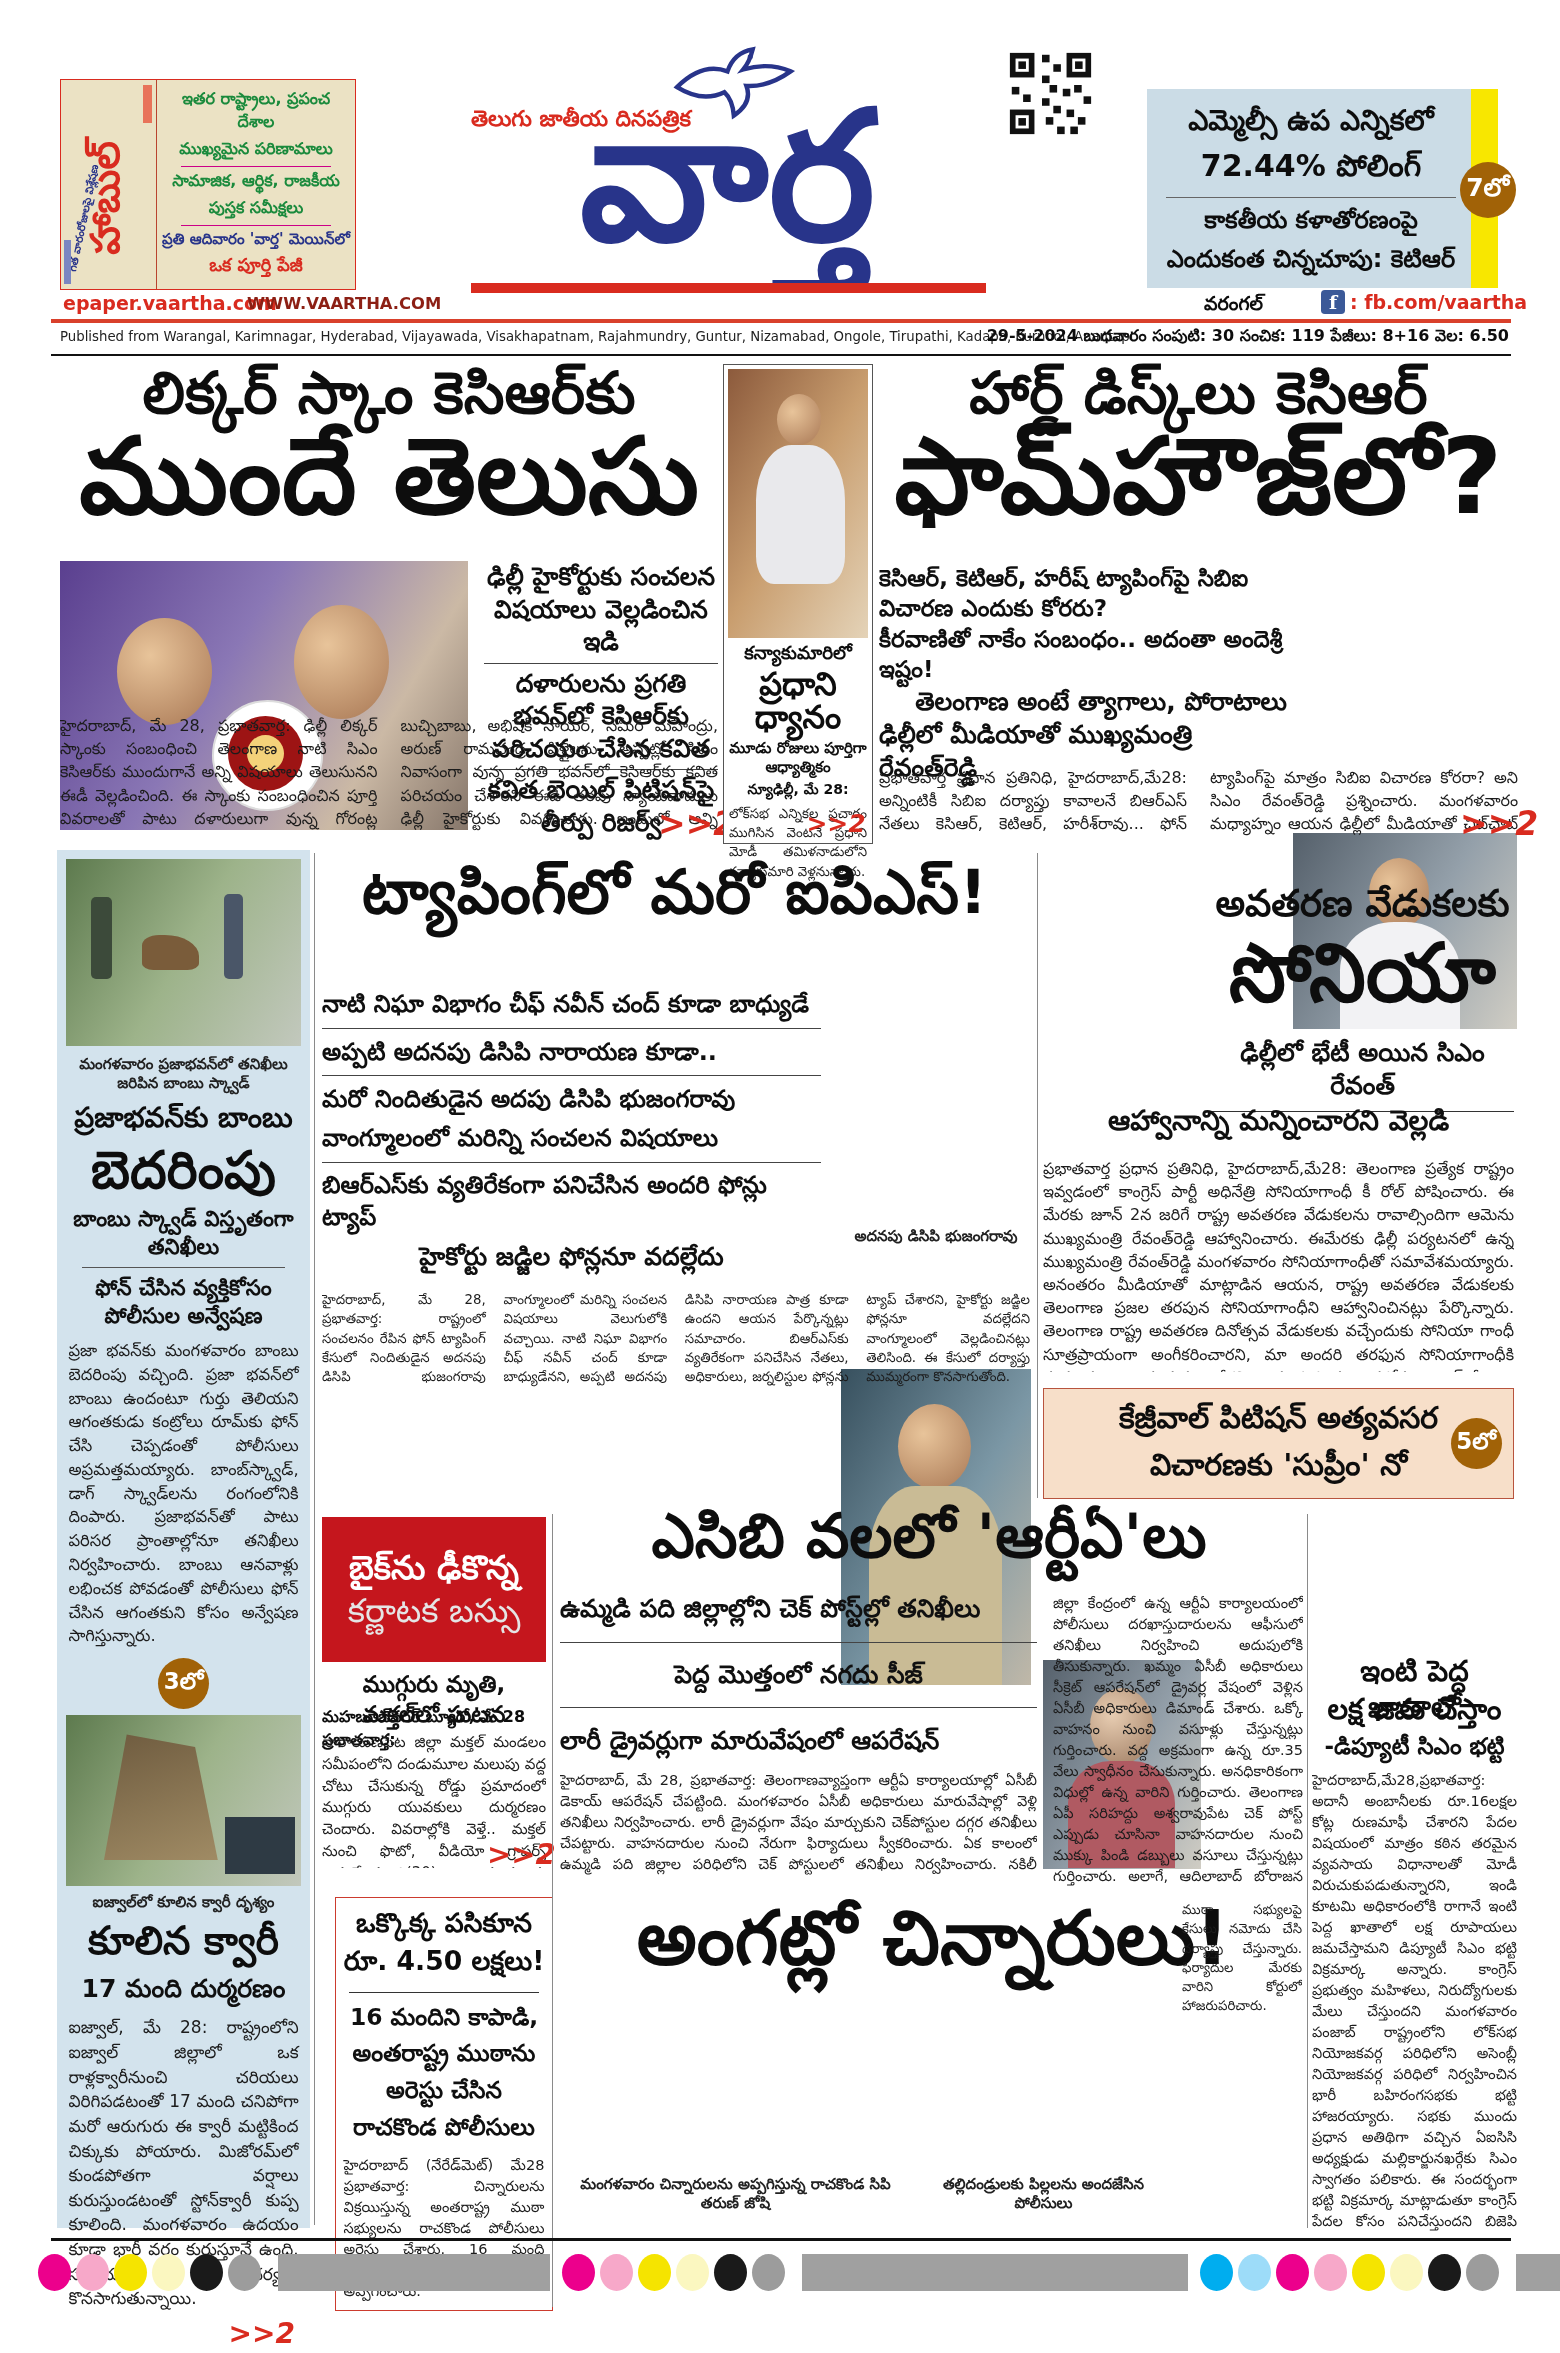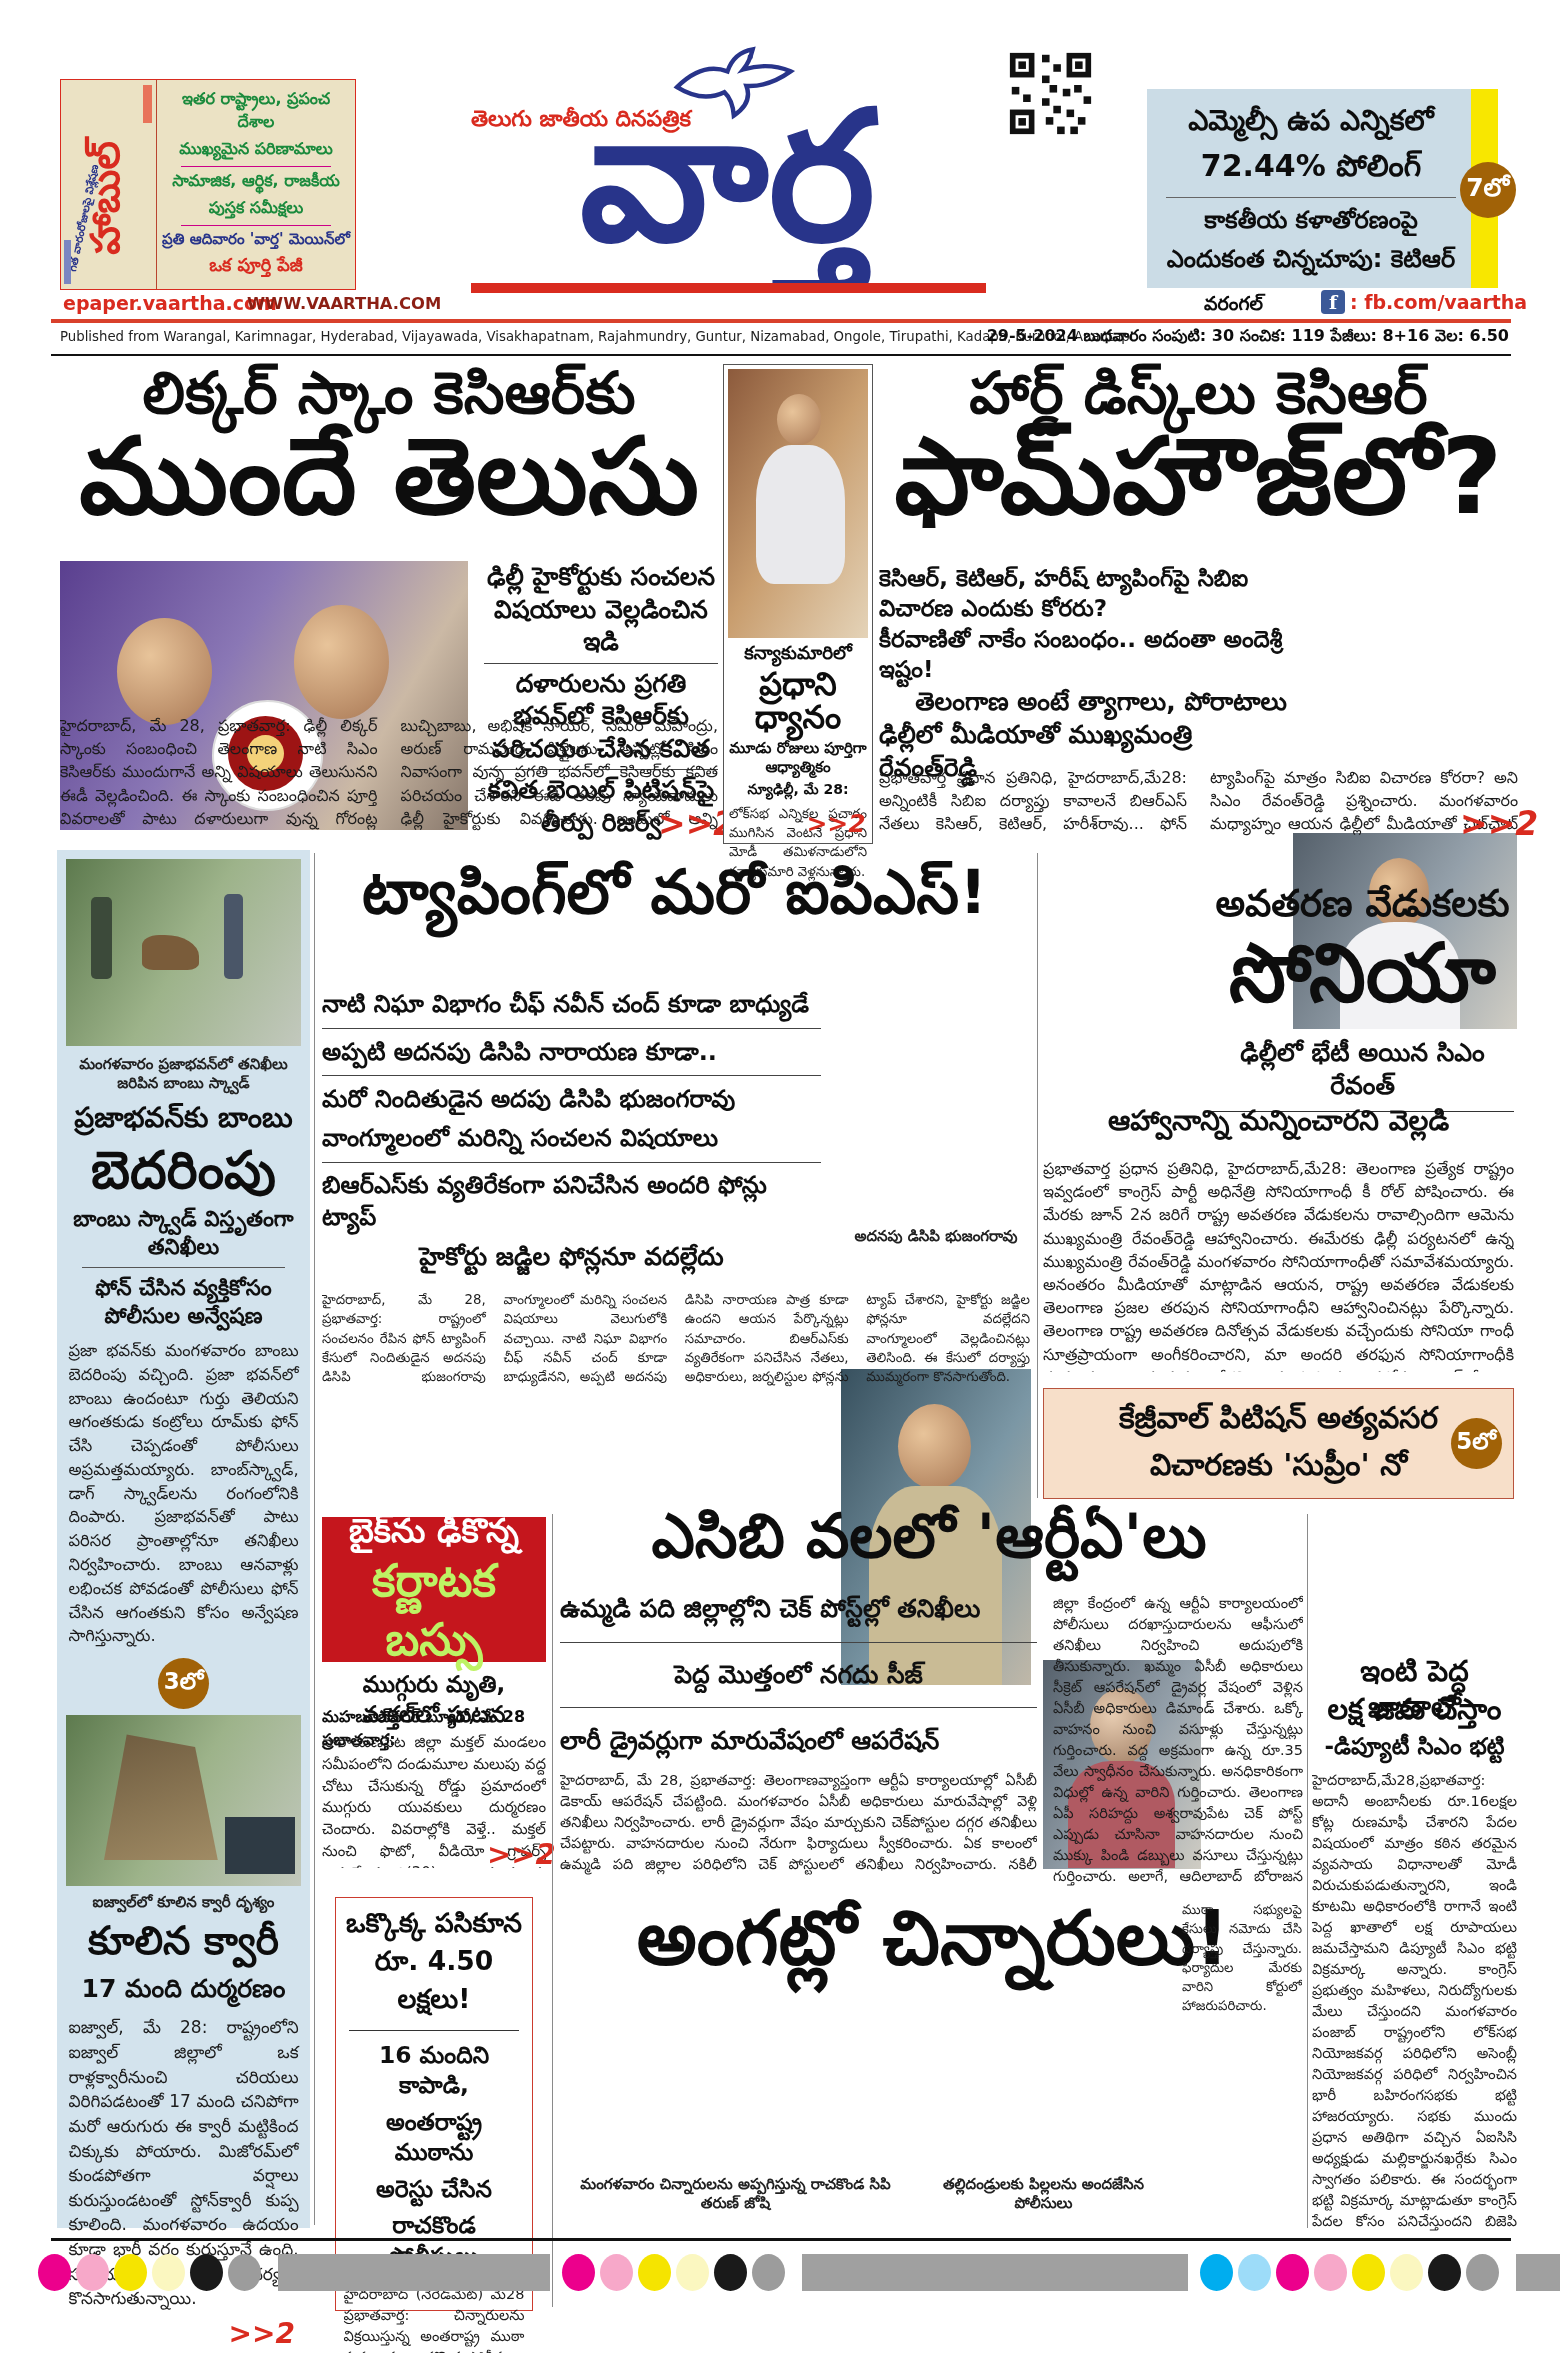--- a/index.html
+++ b/index.html
@@ -230,21 +230,21 @@
   <div class="abs body-txt" style="left:1043px;top:1157px;width:471px;height:215px;font-size:16px;overflow:hidden;">ప్రభాతవార్త ప్రధాన ప్రతినిధి, హైదరాబాద్,మే28: తెలంగాణ ప్రత్యేక రాష్ట్రం ఇవ్వడంలో కాంగ్రెస్ పార్టీ అధినేత్రి సోనియాగాంధీ కీ రోల్ పోషించారు. ఈ మేరకు జూన్ 2న జరిగే రాష్ట్ర అవతరణ వేడుకలను రావాల్సిందిగా ఆమెను ముఖ్యమంత్రి రేవంత్‌రెడ్డి ఆహ్వానించారు. ఈమేరకు ఢిల్లీ పర్యటనలో ఉన్న ముఖ్యమంత్రి రేవంత్‌రెడ్డి మంగళవారం సోనియాగాంధీతో సమావేశమయ్యారు. అనంతరం మీడియాతో మాట్లాడిన ఆయన, రాష్ట్ర అవతరణ వేడుకలకు తెలంగాణ ప్రజల తరపున సోనియాగాంధీని ఆహ్వానించినట్లు పేర్కొన్నారు. తెలంగాణ రాష్ట్ర అవతరణ దినోత్సవ వేడుకలకు వచ్చేందుకు సోనియా గాంధీ సూత్రప్రాయంగా అంగీకరించారని, మా అందరి తరఫున సోనియాగాంధీకి కృతజ్ఞతలు తెలుపుతున్నట్లు పేర్కొన్నారు. సోనియా రాక కోసం కాంగ్రెస్ శ్రేణులు ఉత్సాహంగా ఎదురు చూస్తున్నారని</div>
 
   <div class="abs" style="left:1043px;top:1388px;width:471px;height:111px;background:#F7DFC9;border:1.9px solid #b8543e;box-sizing:border-box;">
     <div class="ctr hl" style="font-size:30px;margin-top:11.4px;">కేజ్రీవాల్ పిటిషన్ అత్యవసర</div>
     <div class="ctr hl" style="font-size:30px;margin-top:5px;">విచారణకు 'సుప్రీం' నో</div>
     <div class="badge abs" style="right:11.4px;top:29px;width:51px;height:51px;font-size:23px;">5లో</div>
   </div>
 
   <div class="abs" style="left:322px;top:1517px;width:224px;height:145px;background:#C5161D;display:flex;flex-direction:column;justify-content:center;">
     <div class="ctr" style="font-size:33px;font-weight:bold;color:#fff;line-height:1.3;">బైక్‌ను ఢీకొన్న</div>
-    <div class="ctr" style="font-size:45px;font-weight:bold;color:#bef264;line-height:1.3;">కర్ణాటక బస్సు</div>
+    <div class="ctr" style="font-size:33px;font-weight:normal;color:#e5e5e5;line-height:1.3;">కర్ణాటక బస్సు</div>
   </div>
   <div class="abs ctr subhead" style="left:322px;top:1670px;width:224px;font-size:23px;">ముగ్గురు మృతి, మక్తల్‌లో ఘటన</div>
   <div class="abs hl" style="left:322px;top:1707px;width:224px;font-size:16px;">మహబూబ్‌నగర్ బ్యూరో, మే 28 ప్రభాతవార్త:</div>
   <div class="abs body-txt" style="left:322px;top:1732px;width:224px;height:136px;font-size:15px;overflow:hidden;">నారాయణపేట జిల్లా మక్తల్ మండలం సమీపంలోని దండుమూల మలుపు వద్ద చోటు చేసుకున్న రోడ్డు ప్రమాదంలో ముగ్గురు యువకులు దుర్మరణం చెందారు. వివరాల్లోకి వెళ్తే.. మక్తల్ నుంచి ఫొటో, వీడియో గ్రాఫర్స్ రాఘవేంద్రచారి(30), మున్నూరు వెంకటేష్(25) మరో యువకుడితో కలిసి ధన్వాడ మండలం పూసల్‌పాడ్ గ్రామంలో మరో వీడియో వీడియో గ్రాఫర్ రవి తల్లి అంత్యక్రియలకు మోటార్ సైకిల్‌పై బయలుదేరారు.</div>
   <div class="abs jump" style="left:487px;top:1837px;font-size:29px;">&gt;&gt;2</div>
 
   <div class="abs ctr hl" style="left:556px;top:1505px;width:746px;font-size:61px;line-height:1.0;">ఎసిబి వలలో 'ఆర్టీఏ'లు</div>
   <div class="abs" style="left:560px;top:1593px;width:477px;height:164px;display:flex;flex-direction:column;justify-content:space-between;">
     <div class="subhead" style="font-size:25px;">ఉమ్మడి పది జిల్లాల్లోని చెక్ పోస్ట్‌ల్లో తనిఖీలు</div>
     <div class="divline"></div>
@@ -253,21 +253,21 @@
     <div class="subhead" style="font-size:25px;">లారీ డ్రైవర్లుగా మారువేషంలో ఆపరేషన్</div>
   </div>
   <div class="abs body-txt" style="left:560px;top:1770px;width:477px;height:117px;font-size:14.5px;column-count:1;overflow:hidden;">హైదరాబాద్, మే 28, ప్రభాతవార్త: తెలంగాణవ్యాప్తంగా ఆర్టీఏ కార్యాలయాల్లో ఏసీబీ డెకాయ్ ఆపరేషన్ చేపట్టింది. మంగళవారం ఏసీబీ అధికారులు మారువేషాల్లో వెళ్లి తనిఖీలు నిర్వహించారు. లారీ డ్రైవర్లుగా వేషం మార్చుకుని చెక్‌పోస్టుల దగ్గర తనిఖీలు చేపట్టారు. వాహనదారుల నుంచి నేరుగా ఫిర్యాదులు స్వీకరించారు. ఏక కాలంలో ఉమ్మడి పది జిల్లాల పరిధిలోని చెక్ పోస్టులలో తనిఖీలు నిర్వహించారు. నకిలీ ఇన్సూరెన్స్‌లు, ప్రైవేట్ వ్యక్తుల వసూళ్లపై ఫిర్యాదులు అందుతున్న క్రమంలో ఏసీబీ డీఎస్పీ ప్రత్యేక బృందాల ఆధ్వర్యంలో తనిఖీలు చేపట్టారు. హైదరాబాద్‌లోని మలక్‌పేట, పాతబస్తీ బండ్లగూడ, టోలీచౌకి, నాగోల్, అత్తాపూర్, సిద్దిపేట, నల్గొండ</div>
   <div class="abs body-txt" style="left:1053px;top:1593px;width:250px;height:294px;font-size:14.5px;overflow:hidden;">జిల్లా కేంద్రంలో ఉన్న ఆర్టీఏ కార్యాలయంలో పోలీసులు దరఖాస్తుదారులను ఆఫీసులో తనిఖీలు నిర్వహించి అదుపులోకి తీసుకున్నారు. ఖమ్మం ఏసీబీ అధికారులు సీక్రెట్ ఆపరేషన్‌లో డ్రైవర్ల వేషంలో వెళ్లిన ఏసీబీ అధికారులు డిమాండ్ చేశారు. ఒక్కో వాహనం నుంచి వసూళ్లు చేస్తున్నట్లు గుర్తించారు. వద్ద అక్రమంగా ఉన్న రూ.35 వేలు స్వాధీనం చేసుకున్నారు. అనధికారికంగా విధుల్లో ఉన్న వారిని గుర్తించారు. తెలంగాణ ఏపీ సరిహద్దు అశ్వరావుపేట చెక్ పోస్ట్ ఎప్పుడు చూసినా వాహనదారుల నుంచి ముక్కు పిండి డబ్బులు వసూలు చేస్తున్నట్లు గుర్తించారు. అలాగే, ఆదిలాబాద్ బోరాజన చెక్ పోస్ట్ దగ్గర</div>
 
   <div class="abs ctr hl" style="left:1312px;top:1653px;width:205px;font-size:29px;line-height:1.25;">ఇంటి పెద్ద ఖాతాలో</div>
   <div class="abs ctr hl" style="left:1312px;top:1691px;width:205px;font-size:29px;line-height:1.25;">లక్ష జమ చేస్తాం</div>
   <div class="abs ctr subhead" style="left:1312px;top:1732px;width:205px;font-size:23px;">-డిప్యూటీ సిఎం భట్టి</div>
   <div class="abs body-txt" style="left:1312px;top:1770px;width:205px;height:462px;font-size:14.5px;overflow:hidden;">హైదరాబాద్,మే28,ప్రభాతవార్త: అదానీ అంబానీలకు రూ.16లక్షల కోట్ల రుణమాఫీ చేశారని పేదల విషయంలో మాత్రం కఠిన తరమైన వ్యవసాయ విధానాలతో మోడీ విరుచుకుపడుతున్నారని, ఇండి కూటమి అధికారంలోకి రాగానే ఇంటి పెద్ద ఖాతాలో లక్ష రూపాయలు జమచేస్తామని డిప్యూటీ సిఎం భట్టి విక్రమార్క అన్నారు. కాంగ్రెస్ ప్రభుత్వం మహిళలు, నిరుద్యోగులకు మేలు చేస్తుందని మంగళవారం పంజాబ్ రాష్ట్రంలోని లోక్‌సభ నియోజకవర్గ పరిధిలోని అసెంబ్లీ నియోజకవర్గ పరిధిలో నిర్వహించిన భారీ బహిరంగసభకు భట్టి హాజరయ్యారు. సభకు ముందు ప్రధాన అతిథిగా వచ్చిన ఏఐసిసి అధ్యక్షుడు మల్లికార్జునఖర్గేకు సిఎం స్వాగతం పలికారు. ఈ సందర్భంగా భట్టి విక్రమార్క మాట్లాడుతూ కాంగ్రెస్ పేదల కోసం పనిచేస్తుందని బిజెపి కొంతమంది కార్పొరేట్ శక్తుల ప్రయోజనాల కోసం పనిచేస్తుందని విమర్శించారు. కాంగ్రెస్ పేదల కోసం ఆలోచిస్తుంది. బిజెపి ఇప్పటికి ఒక్క రూపాయి పేదలకు ఇవ్వలేదని ఆయన ఆరోపించారు. అదానీ అంబానీలకు 16లక్షల కోట్ల రూపాయల రుణమాఫీ చేశారని ఆయన తెలిపారు.</div>
 
-  <div class="abs" style="left:335px;top:1897px;width:198px;height:414px;border:1.3px solid #cc3b2e;box-sizing:border-box;padding:8.9px 7.6px;">
+  <div class="abs" style="left:335px;top:1897px;width:218px;height:414px;border:1.3px solid #cc3b2e;box-sizing:border-box;padding:8.9px 7.6px;">
     <div class="ctr hl" style="font-size:26.6px;">ఒక్కొక్క పసికూన</div>
     <div class="ctr hl" style="font-size:26.6px;">రూ. 4.50 లక్షలు!</div>
     <div style="border-bottom:1.9px solid #333;margin:8.9px 5px;"></div>
     <div class="ctr subhead" style="font-size:23.4px;">16 మందిని కాపాడి,</div>
     <div class="ctr subhead" style="font-size:23.4px;margin-top:6px;">అంతరాష్ట్ర ముఠాను</div>
     <div class="ctr subhead" style="font-size:23.4px;margin-top:6.3px;">అరెస్టు చేసిన</div>
     <div class="ctr subhead" style="font-size:23.4px;margin-top:6.3px;">రాచకొండ పోలీసులు</div>
     <div class="body-txt" style="font-size:14.5px;margin-top:12.6px;">హైదరాబాద్ (నేరేడ్‌మెట్) మే28 ప్రభాతవార్త: చిన్నారులను విక్రయిస్తున్న అంతరాష్ట్ర ముఠా సభ్యులను రాచకొండ పోలీసులు అరెస్టు చేశారు. 16 మంది చిన్నారులను కాపాడి తల్లిదండ్రులకు అప్పగించారు.</div>
   </div>
 

